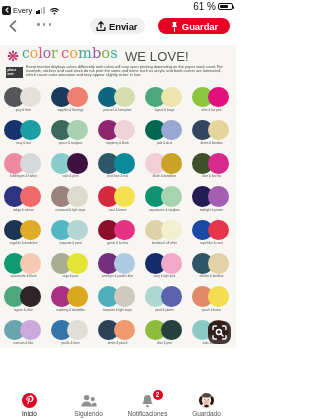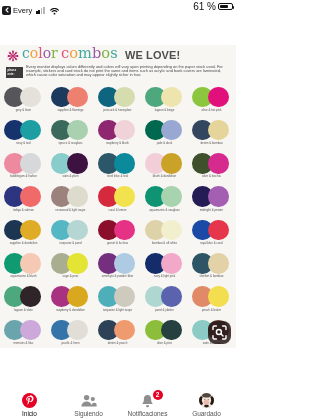--- a/index.html
+++ b/index.html
@@ -34,21 +34,21 @@
   .btn-save{position:absolute;left:158px;top:18px;width:72px;height:16px;display:flex;align-items:center;
             justify-content:center;gap:3px;background:#e60023;border-radius:8px;}
   .btn-save .lbl{font-size:9.5px;font-weight:700;color:#fff;letter-spacing:-0.1px;}
 
   
   .pinimg{position:absolute;left:0;top:44.5px;width:236px;height:303px;background:#f7f6f3;overflow:hidden;}
   .title{position:absolute;left:0;top:0.5px;width:236px;height:18px;}
   .ast{position:absolute;left:5.5px;top:4.3px;width:15px;height:15px;}
   .tword{position:absolute;top:0px;font-family:"DejaVu Serif",serif;font-size:14.5px;white-space:nowrap;}
   .tword span{display:inline;}
-  .welove{position:absolute;left:125px;top:3.6px;font-size:11px;color:#4f4f4f;letter-spacing:0.1px;font-weight:700;white-space:nowrap;}
+  .welove{position:absolute;left:125px;top:3.6px;font-size:13px;color:#4f4f4f;letter-spacing:0.1px;font-weight:400;white-space:nowrap;}
 
   .notebox{position:absolute;left:5.9px;top:22.3px;width:17.2px;height:11px;background:#3a3a3a;color:#fff;
            font-size:2.7px;line-height:3.9px;padding:1.8px 0 0 1.5px;box-sizing:border-box;letter-spacing:0.08px;font-weight:700;}
   .noteTxt{position:absolute;left:26.1px;top:20.7px;width:206.6px;font-size:3.95px;line-height:3.9px;color:#4a4a4a;letter-spacing:0.005px;transform:scale(0.99);transform-origin:left top;}
 
   .grid{position:absolute;left:0;top:42px;width:236px;}
   .cell{position:absolute;width:47px;height:33.3px;}
   .dotA,.dotB{position:absolute;top:0px;width:20.5px;height:20.5px;border-radius:50%;}
   .dotA{left:4.2px;}
   .dotB{left:20.3px;}
@@ -101,20 +101,46 @@
     </div>
     <div class="sb-right">
       <span class="sb-pct">61 %</span>
       <span class="batt">
           <i class="fill" style="width:7.6px"></i>
           <i class="tip"></i>
         </span>
     </div>
   </div>
 
+  <div class="toolbar">
+    <span class="tb-back">
+      <svg width="10" height="12" viewBox="0 0 10 12">
+          <path d="M7.4 1.2 L2.3 6 L7.4 10.8" fill="none" stroke="#6d6d6d" stroke-width="1.7" stroke-linecap="round" stroke-linejoin="round"></path>
+        </svg>
+    </span>
+    <span class="tb-dots">
+        <i></i>
+        <i></i>
+        <i></i>
+      </span>
+    <div class="btn-send">
+      <svg width="10" height="11" viewBox="0 0 10 11">
+        <path d="M5 0.8 L5 6.4 M2.7 3.1 L5 0.8 L7.3 3.1" fill="none" stroke="#111" stroke-width="1.25" stroke-linecap="round" stroke-linejoin="round"></path>
+        <path d="M1.1 6.3 L1.1 9.3 L8.9 9.3 L8.9 6.3" fill="none" stroke="#111" stroke-width="1.25" stroke-linecap="round" stroke-linejoin="round"></path>
+      </svg>
+      <span class="lbl">Enviar</span>
+    </div>
+    <div class="btn-save">
+      <svg width="9" height="11" viewBox="0 0 9 11">
+        <path d="M4.5 10.4 L4.5 6.9" stroke="#fff" stroke-width="1" stroke-linecap="round"></path>
+        <path d="M2.1 1.0 L6.9 1.0 L6.1 2.1 L6.1 4.3 L7.4 5.9 L1.6 5.9 L2.9 4.3 L2.9 2.1 Z" fill="#fff"></path>
+      </svg>
+      <span class="lbl">Guardar</span>
+    </div>
+  </div>
 
   <div class="pinimg">
     <div class="title">
       <span class="ast">
         <svg width="14" height="14" viewBox="0 0 28 28" id="astsvg">
             <path d="M14.35 13.40 L16.30 1.70 A2.30 2.30 0 0 1 11.70 1.70 L13.65 13.40 Z M14.67 13.82 L24.32 6.93 A2.30 2.30 0 0 1 21.07 3.68 L14.18 13.33 Z M14.60 14.35 L26.30 16.30 A2.30 2.30 0 0 1 26.30 11.70 L14.60 13.65 Z M14.18 14.67 L21.07 24.32 A2.30 2.30 0 0 1 24.32 21.07 L14.67 14.18 Z M13.65 14.60 L11.70 26.30 A2.30 2.30 0 0 1 16.30 26.30 L14.35 14.60 Z M13.33 14.18 L3.68 21.07 A2.30 2.30 0 0 1 6.93 24.32 L13.82 14.67 Z M13.40 13.65 L1.70 11.70 A2.30 2.30 0 0 1 1.70 16.30 L13.40 14.35 Z M13.82 13.33 L6.93 3.68 A2.30 2.30 0 0 1 3.68 6.93 L13.33 13.82 Z " fill="#b3175c"></path>
           </svg>
       </span>
       <span class="tword" id="tw1" style="left:22px;letter-spacing:0px;transform:scaleX(0.963);transform-origin:left center"><span style="color: rgb(63, 169, 160);">c</span><span style="color: rgb(240, 160, 60);">o</span><span style="color: rgb(224, 82, 122);">l</span><span style="color: rgb(154, 92, 166);">o</span><span style="color: rgb(127, 178, 65);">r</span></span>
       <span class="tword" id="tw2" style="left:61px;letter-spacing:0px;transform:scaleX(1.01);transform-origin:left center"><span style="color: rgb(224, 82, 122);">c</span><span style="color: rgb(240, 160, 60);">o</span><span style="color: rgb(63, 169, 160);">m</span><span style="color: rgb(154, 92, 166);">b</span><span style="color: rgb(127, 178, 65);">o</span><span style="color: rgb(63, 169, 160);">s</span></span>

